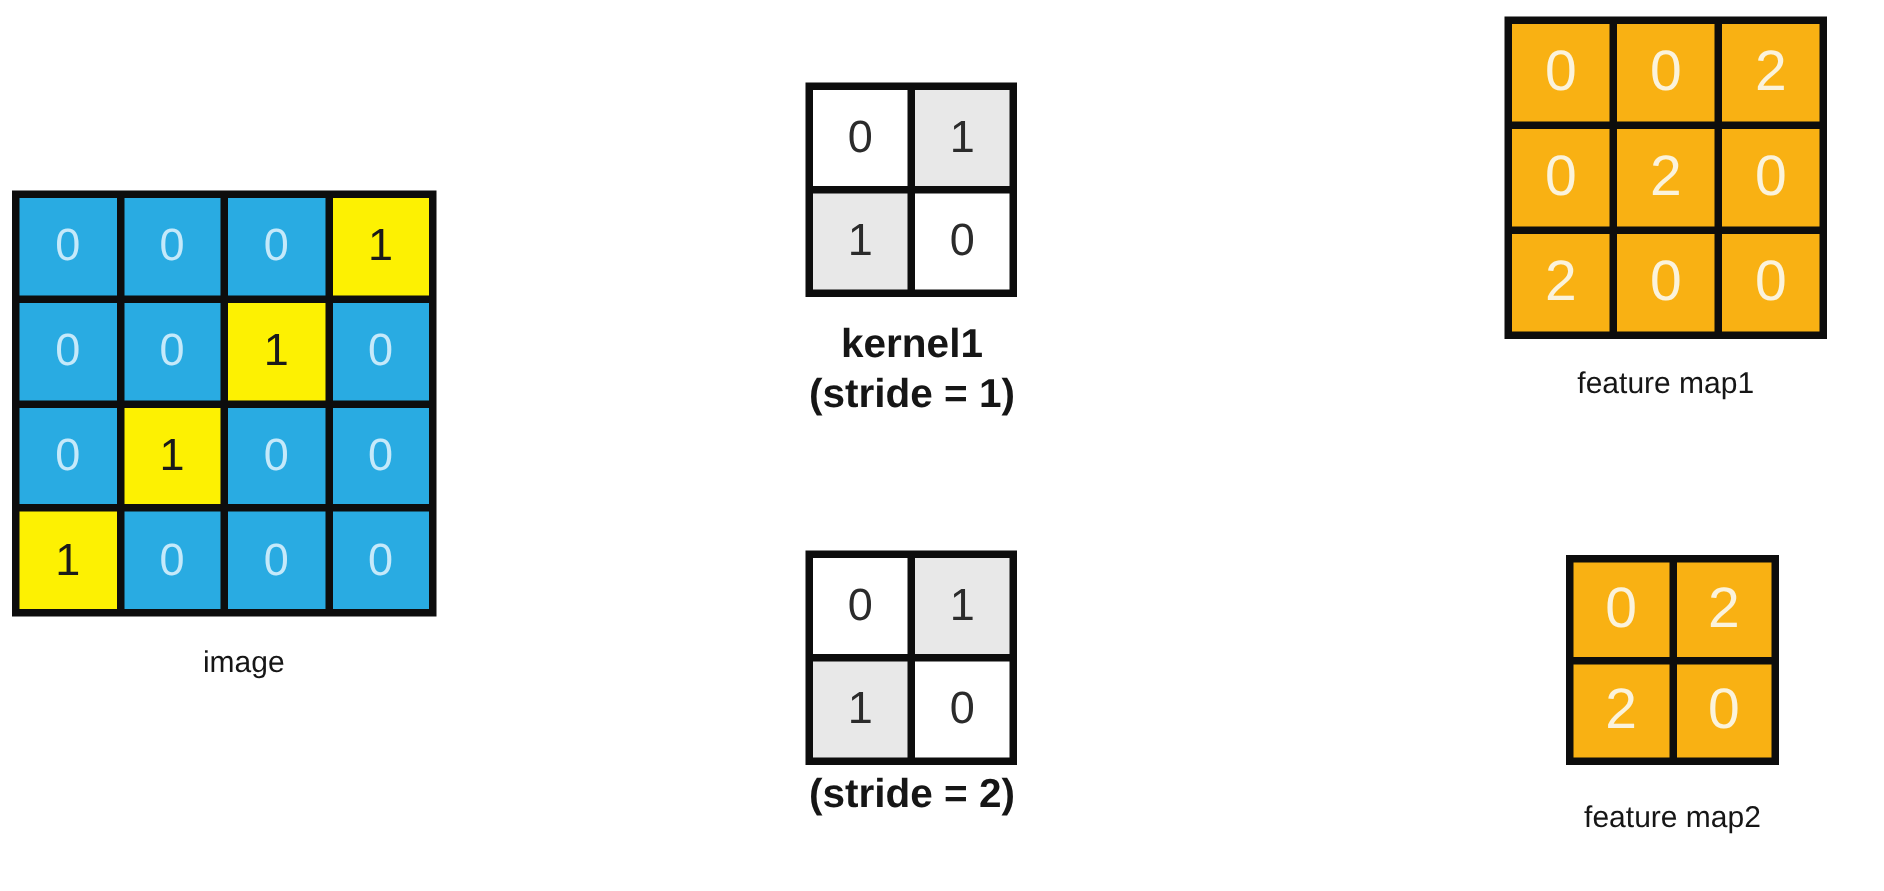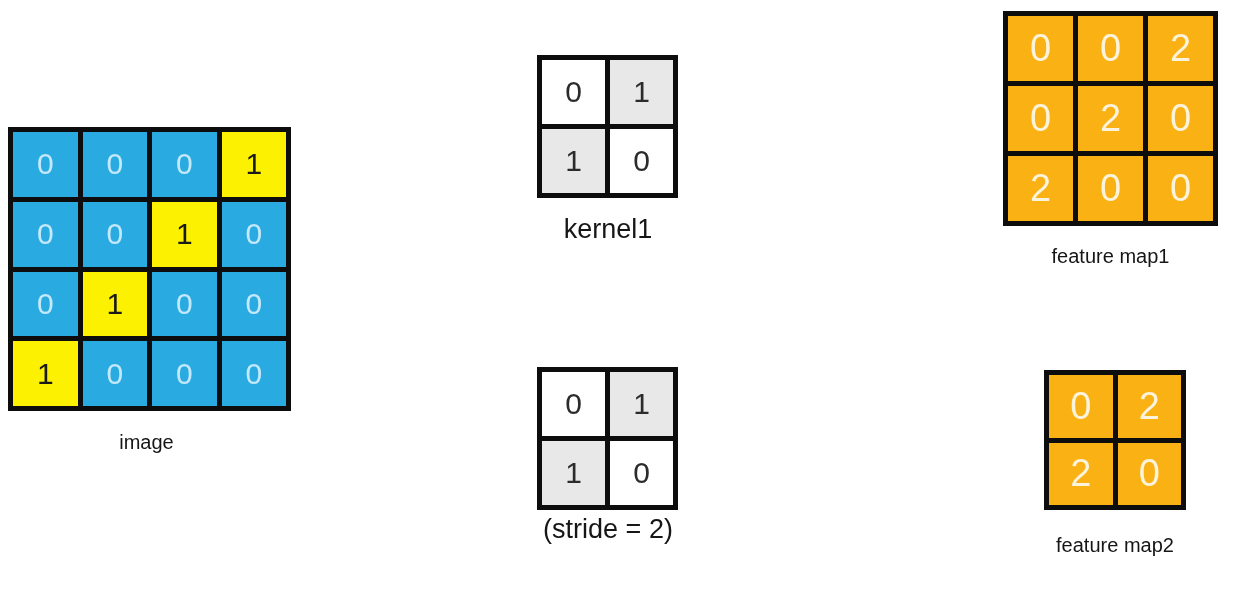--- a/index.html
+++ b/index.html
@@ -35,24 +35,25 @@
     position: absolute;
     text-align: center;
     color: #161616;
     font-size: 20px;
     line-height: 31px;
     white-space: nowrap;
   }
   .fig-label .subline {
     display: block;
     line-height: 33px;
+    font-weight: bold;
   }
   
   #image-grid   { left: 8px;    top: 127px; width: 283px; height: 284px; }
-  #image-label  { left: 5px;    top: 427px; width: 283px; }
+  #image-label  { left: 21px;    top: 427px; width: 283px; }
   #kernel1-grid { left: 537px;  top: 55px;  width: 141px; height: 143px; }
   #kernel1-label{ left: 487px;  top: 213px; width: 242px; font-size: 27px; }
   #kernel2-grid { left: 537px;  top: 367px; width: 141px; height: 143px; }
   #kernel2-label{ left: 487px;  top: 513px; width: 242px; font-size: 27px; }
   #fm1-grid     { left: 1003px; top: 11px;  width: 215px; height: 215px; }
   #fm1-label    { left: 973px;  top: 241px; width: 275px; }
   #fm2-grid     { left: 1044px; top: 370px; width: 142px; height: 140px; }
   #fm2-label    { left: 994px;  top: 530px; width: 242px; }
 </style>
 </head>
@@ -79,20 +80,21 @@
 <div id="image-label" class="fig-label">image</div>
 
 <div id="kernel1-grid" class="grid grid-kernel" style="grid-template-columns: repeat(2, 1fr);">
     <div class="cell" style="background: rgb(255, 255, 255); color: rgb(43, 43, 43);">0</div>
     <div class="cell" style="background: rgb(232, 232, 232); color: rgb(43, 43, 43);">1</div>
     <div class="cell" style="background: rgb(232, 232, 232); color: rgb(43, 43, 43);">1</div>
     <div class="cell" style="background: rgb(255, 255, 255); color: rgb(43, 43, 43);">0</div>
   </div>
 <div id="kernel1-label" class="fig-label">
   <span class="subline">kernel1</span>
+  <span class="subline">(stride = 1)</span>
 </div>
 
 <div id="kernel2-grid" class="grid grid-kernel" style="grid-template-columns: repeat(2, 1fr);">
     <div class="cell" style="background: rgb(255, 255, 255); color: rgb(43, 43, 43);">0</div>
     <div class="cell" style="background: rgb(232, 232, 232); color: rgb(43, 43, 43);">1</div>
     <div class="cell" style="background: rgb(232, 232, 232); color: rgb(43, 43, 43);">1</div>
     <div class="cell" style="background: rgb(255, 255, 255); color: rgb(43, 43, 43);">0</div>
   </div>
 <div id="kernel2-label" class="fig-label">
   <span class="subline">(stride = 2)</span>

